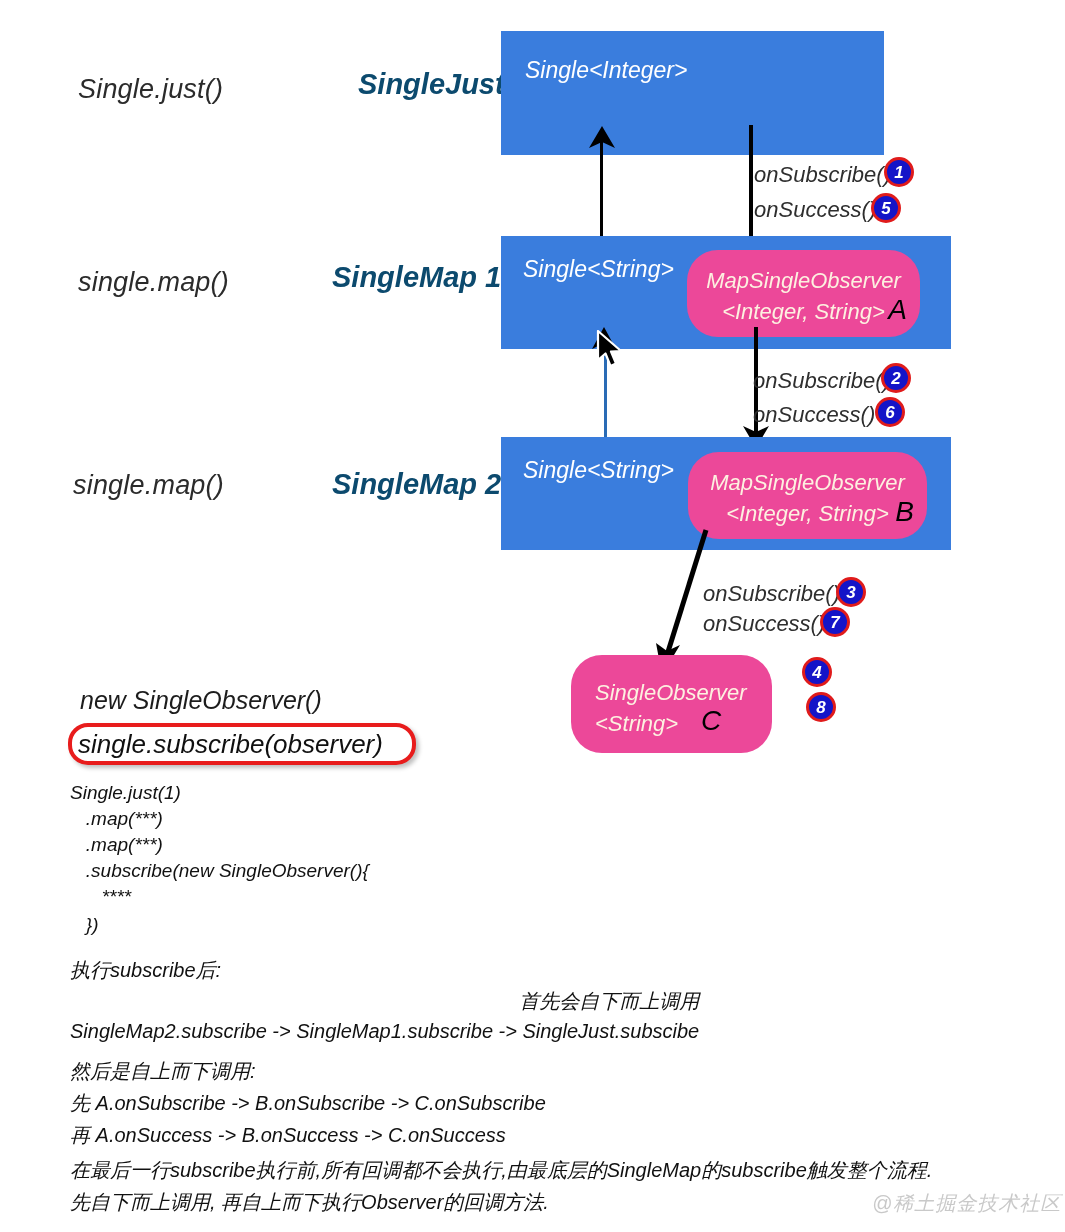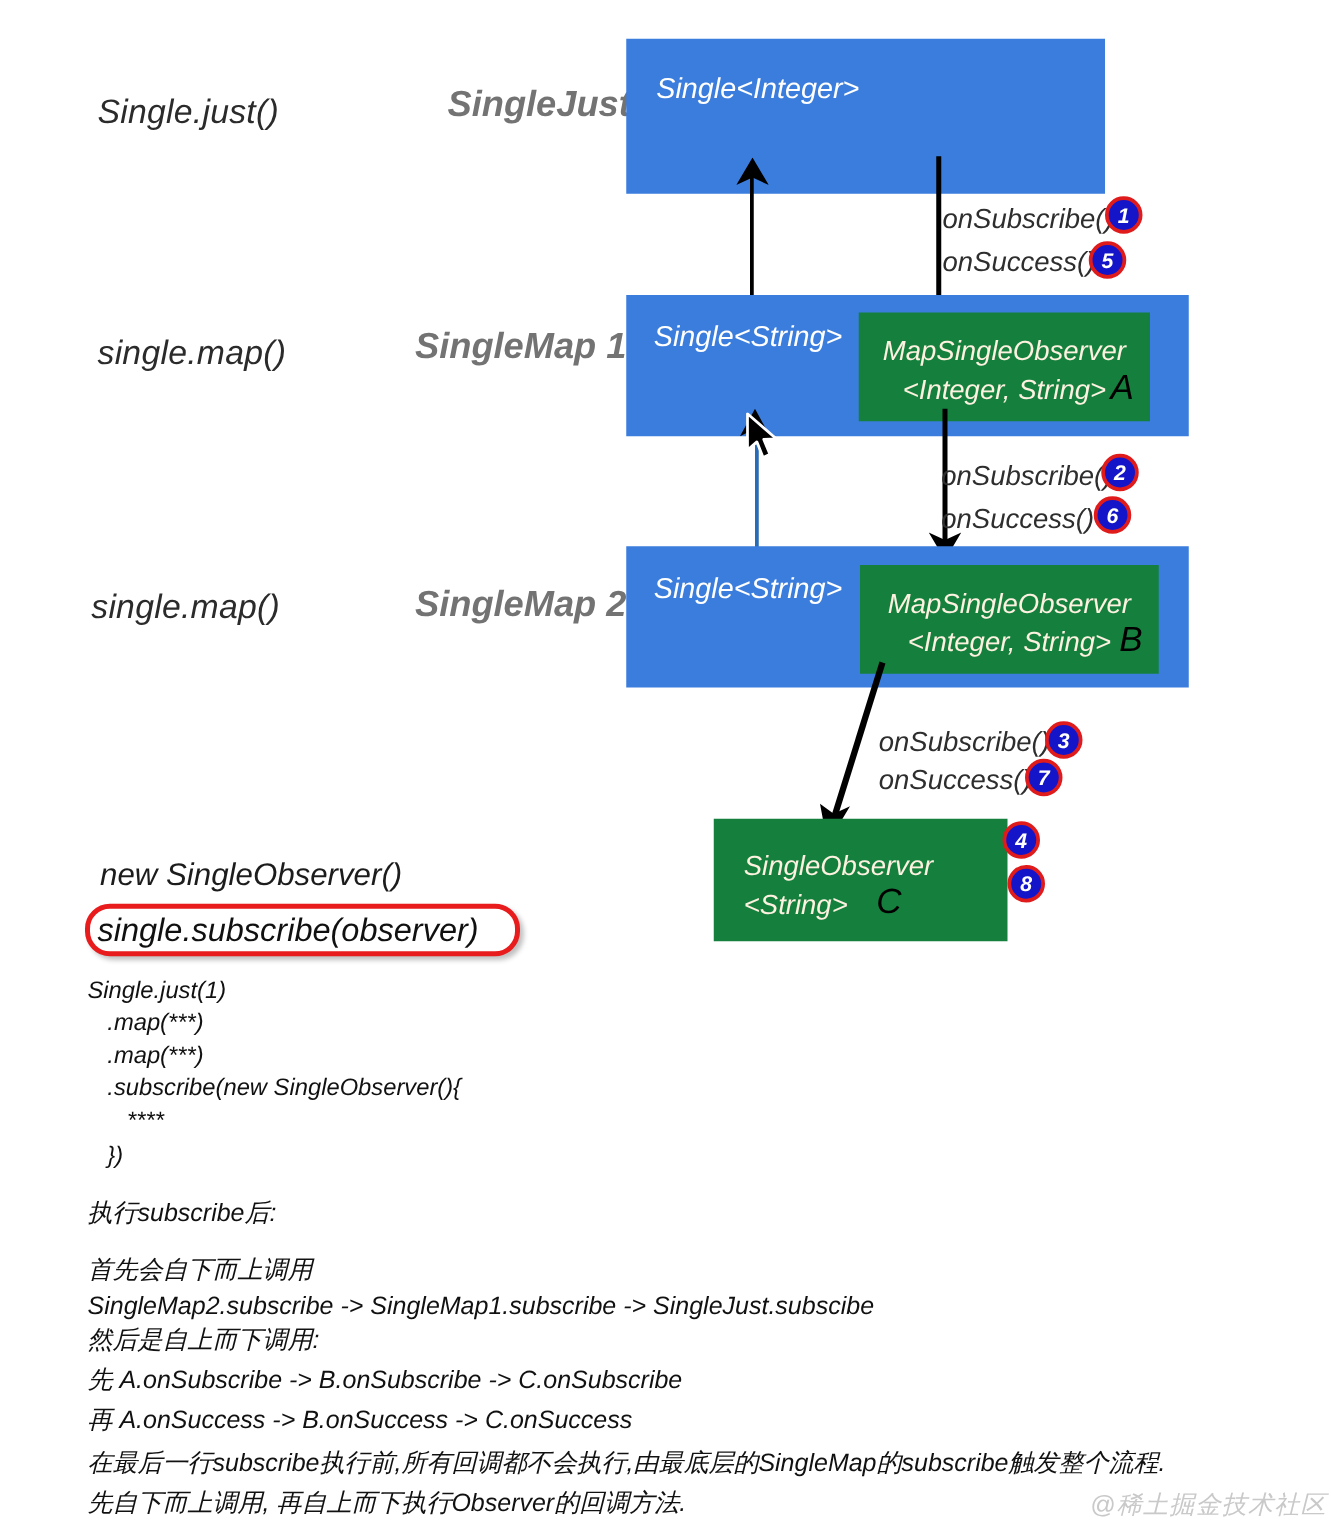--- a/index.html
+++ b/index.html
@@ -24,40 +24,41 @@
   
   .stage-op {
     font-size: 27px;
     color: #2b2b2b;
     letter-spacing: 0.2px;
     white-space: nowrap;
   }
   .stage-class {
     font-size: 29px;
     font-weight: 700;
-    color: #737373;
+    color: #0c4a6e;
     white-space: nowrap;
   }
 
   
   .blue-box {
     background: #3a7ddd;
     padding-left: 16px;
   }
   .blue-label {
     position: absolute;
     color: #ffffff;
     font-size: 23px;
     white-space: nowrap;
   }
 
   
   .brown-box {
-    background: #15803d;
+    background: #ec4899;
     box-sizing: border-box;
+    border-radius: 31px;
   }
   .brown-text {
     position: absolute;
     left: 0;
     right: 0;
     text-align: center;
     color: #fdf1e0;
     font-size: 22px;
     line-height: 31px;
     white-space: nowrap;
@@ -212,21 +213,21 @@
   <svg class="cursor-svg" style="left:640px; top:525px;" width="110" height="155" viewBox="0 0 110 155">
     <line x1="66" y1="5" x2="27" y2="130" stroke="#000000" stroke-width="5"></line>
     <polygon points="22,150 16,118 27,126 40,120" fill="#000000"></polygon>
   </svg>
 
   <div class="abs call-label" style="left:703px; top:581px;">onSubscribe()</div>
   <div class="abs badge" style="left:836px; top:577px;">3</div>
   <div class="abs call-label" style="left:703px; top:611px;">onSuccess()</div>
   <div class="abs badge" style="left:820px; top:607px;">7</div>
 
-  <div class="abs brown-box" style="left:571px; top:655px; width:235px; height:98px;">
+  <div class="abs brown-box" style="left:571px; top:655px; width:201px; height:98px;">
     <div class="brown-text" style="top:22px; text-align:left; left:24px;">SingleObserver</div>
     <div class="brown-text" style="top:53px; text-align:left; left:24px;">&lt;String&gt;</div>
     <div class="brown-tag" style="left:130px; top:50px;">C</div>
   </div>
 
   <div class="abs badge" style="left:802px; top:657px;">4</div>
   <div class="abs badge" style="left:806px; top:692px;">8</div>
 
   <div class="abs plain-line" style="left:80px; top:686px;">new SingleObserver()</div>
 
@@ -238,21 +239,21 @@
     <div class="code-line">Single.just(1)</div>
     <div class="code-line" style="margin-top:4px;">   .map(***)</div>
     <div class="code-line" style="margin-top:4px;">   .map(***)</div>
     <div class="code-line" style="margin-top:4px;">   .subscribe(new SingleObserver(){</div>
     <div class="code-line" style="margin-top:4px;">      ****</div>
     <div class="code-line" style="margin-top:6px;">   })</div>
   </div>
 
   <div class="abs" style="left:70px; top:957px;">
     <div class="note-line">执行subscribe后:</div>
-    <div class="note-line" style="margin-top:18px;">首先会自下而上调用</div>
+    <div class="note-line" style="margin-top:4px;text-align:right;">首先会自下而上调用</div>
     <div class="note-line" style="margin-top:5px;">SingleMap2.subscribe -&gt; SingleMap1.subscribe -&gt; SingleJust.subscibe</div>
   </div>
 
   <div class="abs" style="left:70px; top:1058px;">
     <div class="note-line">然后是自上而下调用:</div>
     <div class="note-line" style="margin-top:5px;">先 A.onSubscribe -&gt; B.onSubscribe -&gt; C.onSubscribe</div>
     <div class="note-line" style="margin-top:5px;">再 A.onSuccess -&gt; B.onSuccess -&gt; C.onSuccess</div>
   </div>
 
   <div class="abs" style="left:70px; top:1157px;">

